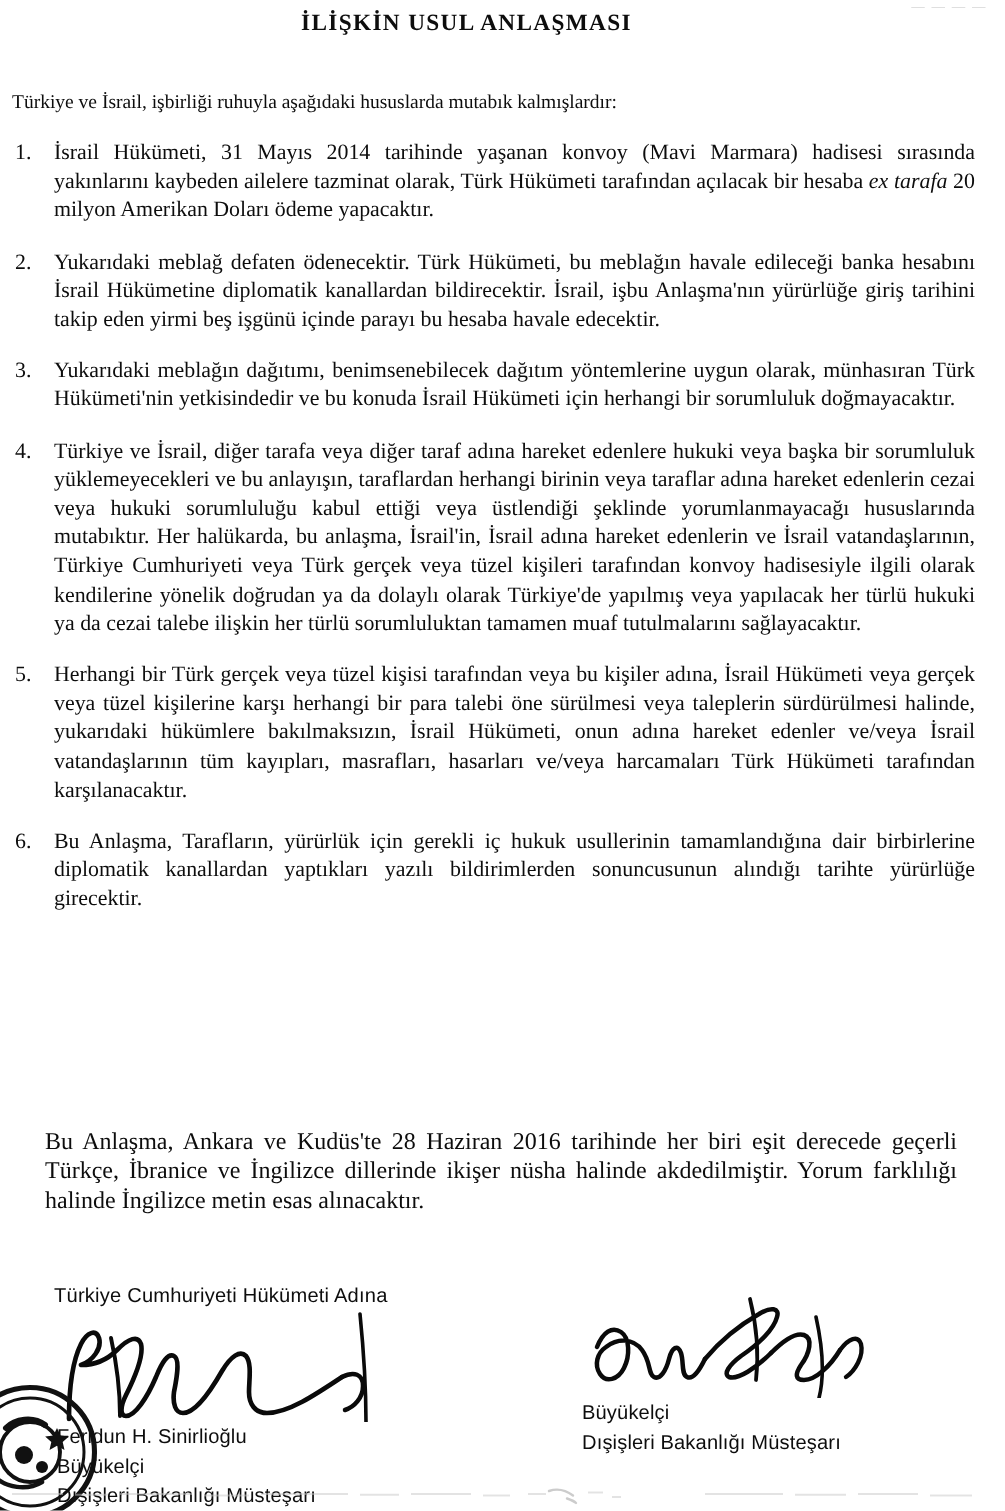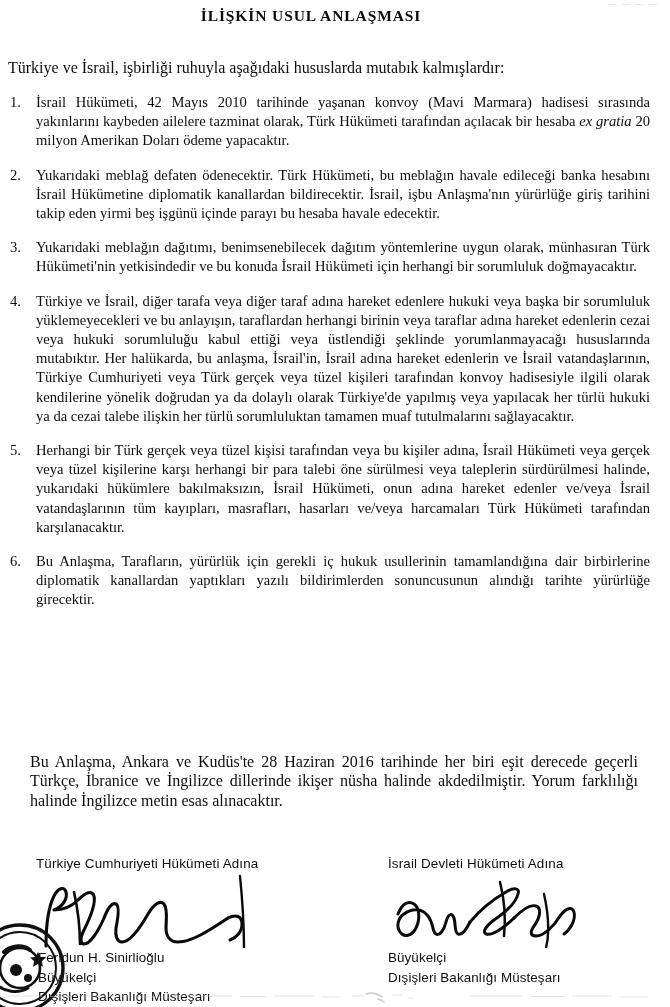--- a/index.html
+++ b/index.html
@@ -48,21 +48,21 @@
 
   
   .doc-body {
     position: absolute;
     top: 58px;
     left: 8px;
     width: 642px;
   }
 
   .intro-para {
-    font-size: 16px;
+    font-size: 13px;
     line-height: 19px;
     margin: 0 0 16px 0;
     text-align: left;
   }
 
   ol.clause-list {
     list-style: none;
     margin: 0;
     padding: 0;
   }
@@ -167,21 +167,21 @@
 <div class="doc-title">İLİŞKİN USUL ANLAŞMASI</div>
 
 <div class="doc-body">
 
   <p class="intro-para">Türkiye ve İsrail, işbirliği ruhuyla aşağıdaki hususlarda mutabık kalmışlardır:</p>
 
   <ol class="clause-list">
 
     <li>
       <span class="clause-num">1.</span>
-      <span class="clause-text"><span>İsrail Hükümeti, 42 Mayıs 2010 tarihinde yaşanan konvoy (Mavi Marmara) hadisesi sırasında yakınlarını kaybeden ailelere tazminat olarak, Türk Hükümeti tarafından açılacak bir hesaba </span><span class="italic-term">ex gratia</span><span> 20 milyon Amerikan Doları ödeme yapacaktır.</span></span>
+      <span class="clause-text"><span>İsrail Hükümeti, 31 Mayıs 2014 tarihinde yaşanan konvoy (Mavi Marmara) hadisesi sırasında yakınlarını kaybeden ailelere tazminat olarak, Türk Hükümeti tarafından açılacak bir hesaba </span><span class="italic-term">ex tarafa</span><span> 20 milyon Amerikan Doları ödeme yapacaktır.</span></span>
     </li>
 
     <li>
       <span class="clause-num">2.</span>
       <span class="clause-text">Yukarıdaki meblağ defaten ödenecektir. Türk Hükümeti, bu meblağın havale edileceği banka hesabını İsrail Hükümetine diplomatik kanallardan bildirecektir. İsrail, işbu Anlaşma'nın yürürlüğe giriş tarihini takip eden yirmi beş işgünü içinde parayı bu hesaba havale edecektir.</span>
     </li>
 
     <li>
       <span class="clause-num">3.</span>
       <span class="clause-text">Yukarıdaki meblağın dağıtımı, benimsenebilecek dağıtım yöntemlerine uygun olarak, münhasıran Türk Hükümeti'nin yetkisindedir ve bu konuda İsrail Hükümeti için herhangi bir sorumluluk doğmayacaktır.</span>
@@ -224,21 +224,20 @@
     </div>
 
     <div class="sig-name-lines">
       <div>Feridun H. Sinirlioğlu</div>
       <div>Büyükelçi</div>
       <div>Dışişleri Bakanlığı Müsteşarı</div>
     </div>
   </div>
 
   <div class="sig-col right">
-    <div class="sig-heading">İsrail Devleti Hükümeti Adına</div>
 
     <div class="sig-graphic">
       <svg width="260" height="74" viewBox="0 0 260 74" aria-hidden="true">
         <g fill="none" stroke="#0a0a0a" stroke-linecap="round" stroke-linejoin="round">
           <path d="M10 40 C14 30 20 26 26 30 C32 34 32 46 28 54 C24 62 16 64 12 58 C8 52 10 44 16 40 C24 34 34 34 40 42 C46 50 44 58 48 60 C52 62 56 56 58 48 C60 40 64 38 66 44 C68 50 66 58 70 60 C74 62 78 56 82 48" stroke-width="3"></path>
           <path d="M82 48 C92 36 104 26 118 18 C126 13 132 14 130 20 C128 28 118 38 106 46 C98 52 94 58 98 60 C104 62 116 54 126 44" stroke-width="3"></path>
           <path d="M112 8 C116 24 118 44 116 62" stroke-width="2.5"></path>
           <path d="M126 44 C134 36 142 30 148 32 C154 34 152 44 146 52 C142 58 142 62 148 62 C156 62 166 52 172 42" stroke-width="3"></path>
           <path d="M156 20 C160 38 162 58 158 74" stroke-width="2.4"></path>
           <path d="M172 42 C178 34 184 32 186 38 C188 46 182 56 176 60" stroke-width="2.9"></path>

